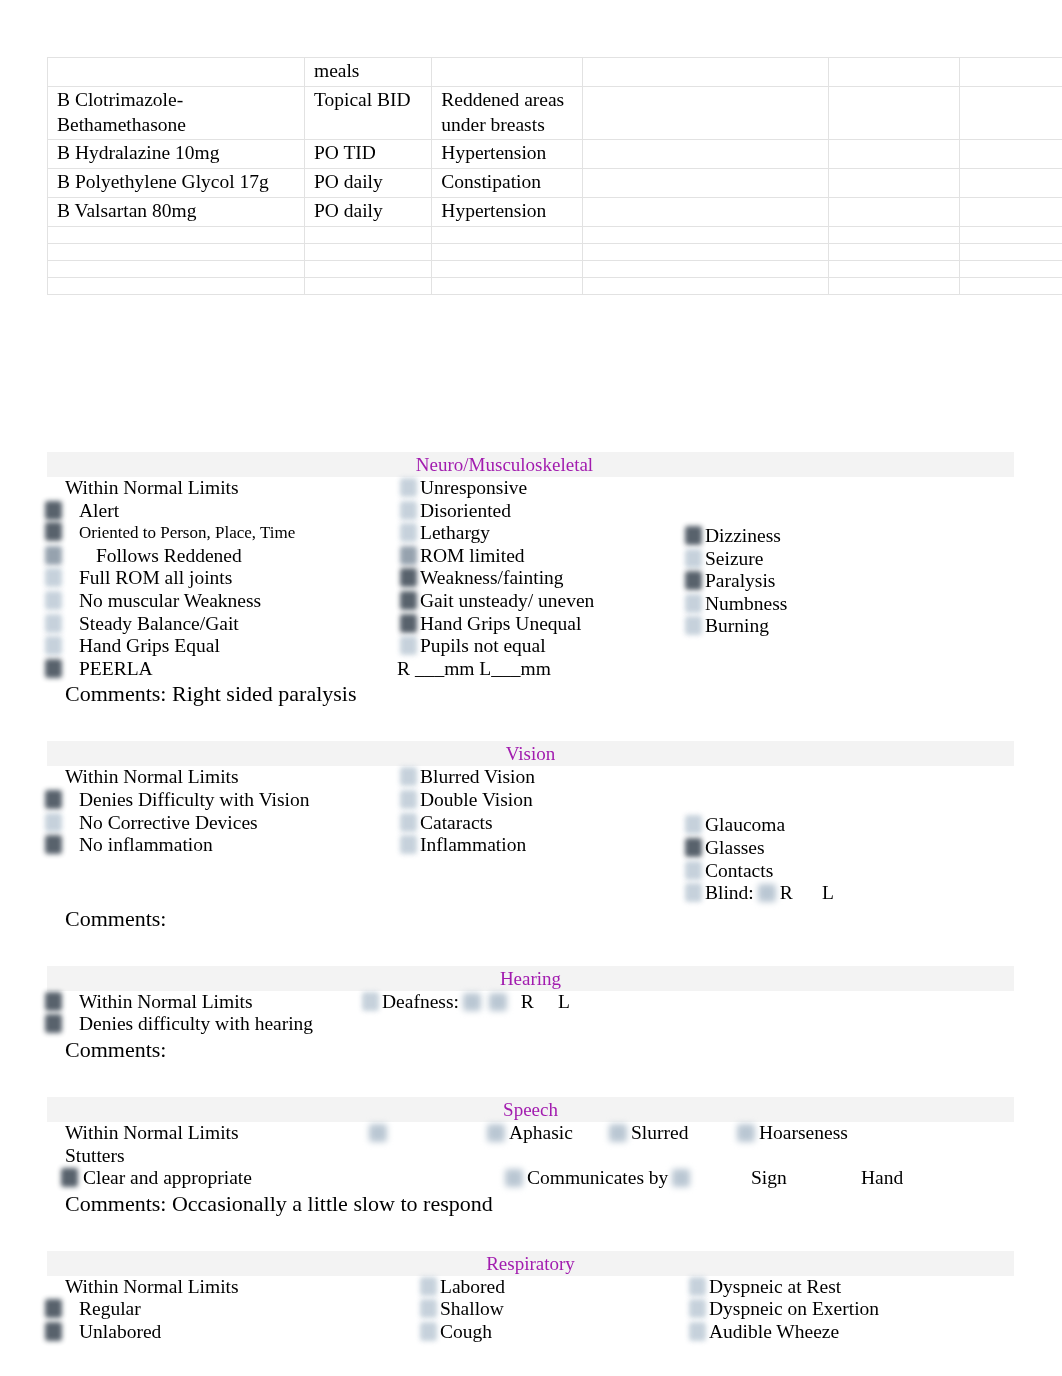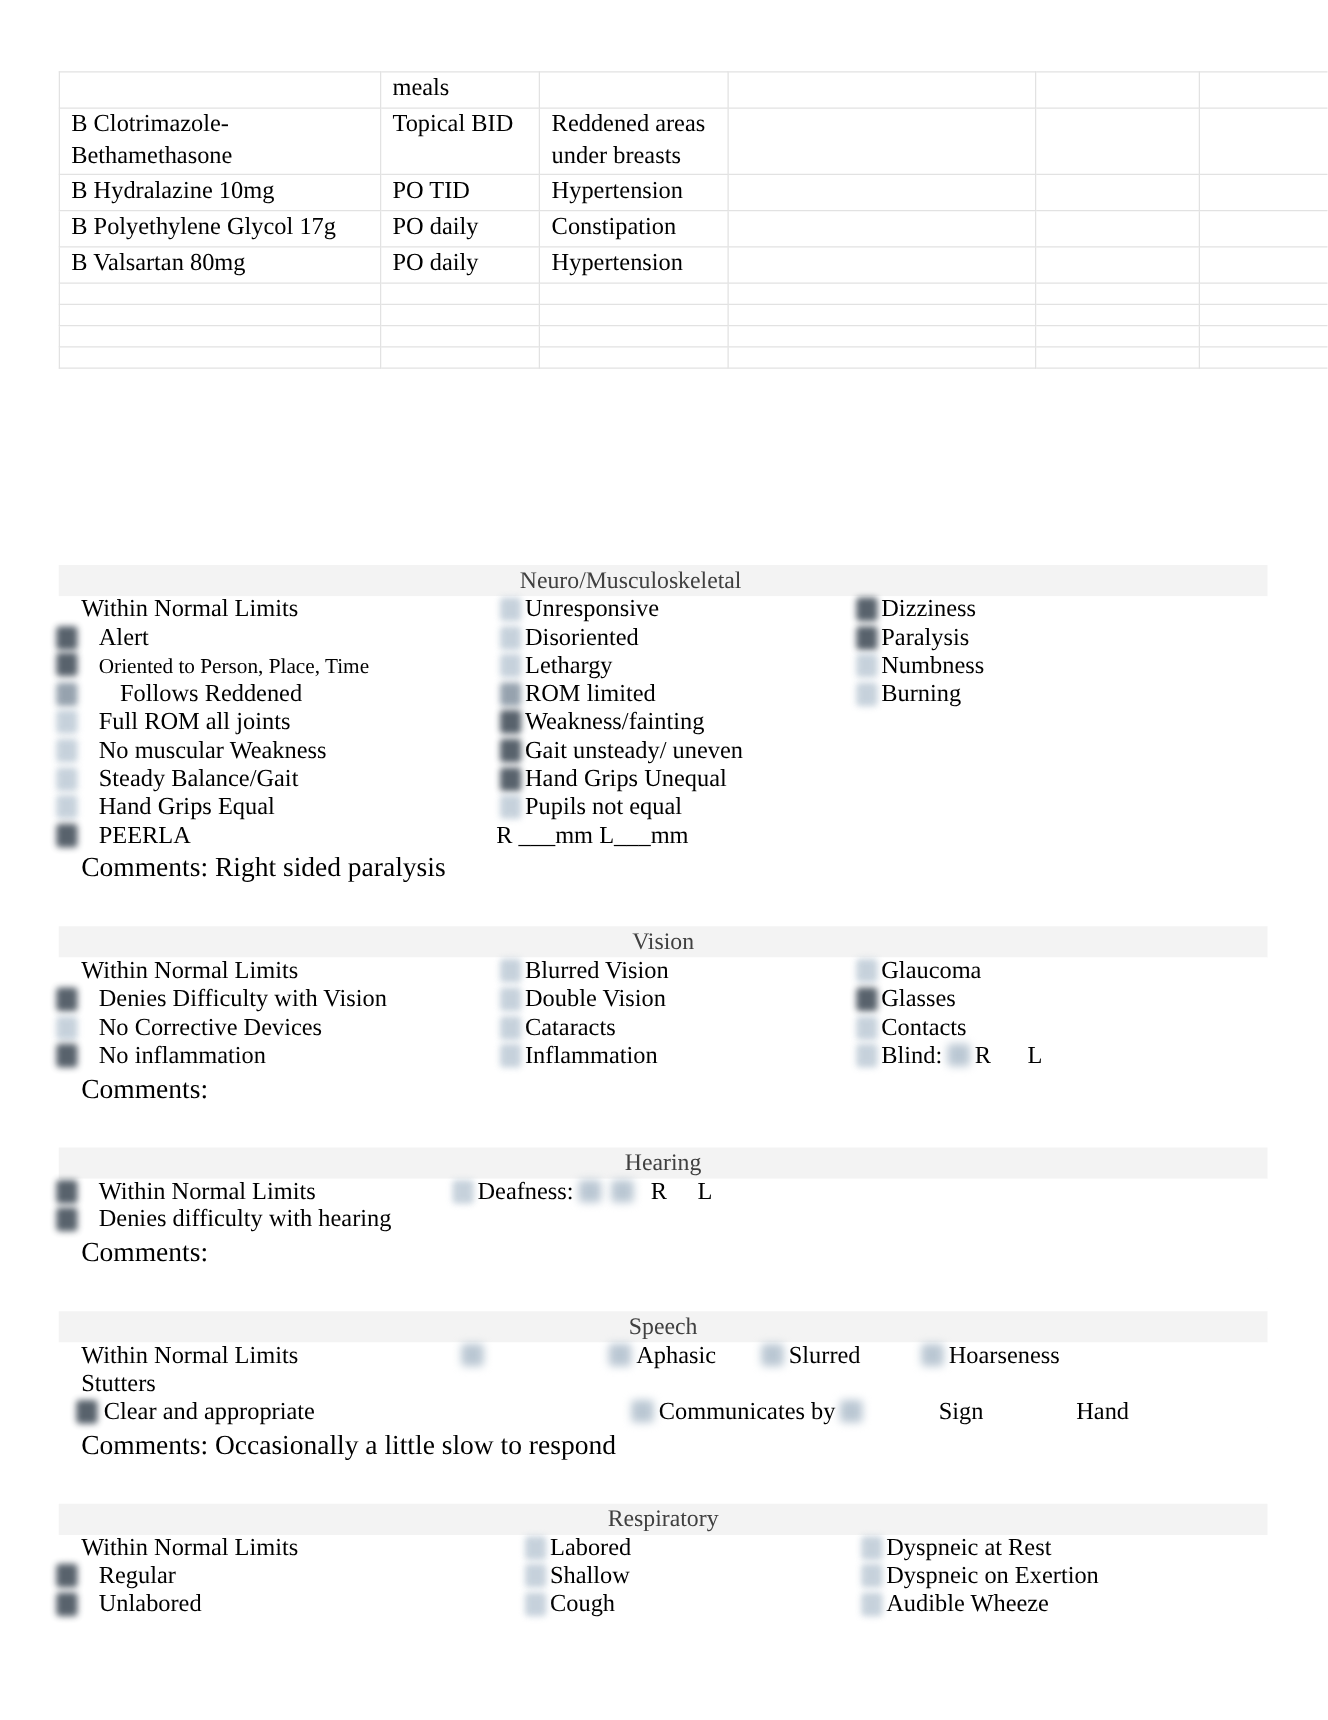--- a/index.html
+++ b/index.html
@@ -64,38 +64,38 @@
     position: relative;
     background: #fdfdfd;
     margin-bottom: 8px;
   }
   .sec-title {
     text-align: center;
     font-size: 19px;
     line-height: 22px;
     padding: 2px 0 1px 0;
     background: #f3f3f3;
-    color: #404040;
+    color: #a21caf;
   }
   .sec-title.nudge-left { padding-right: 52px; }
   .sec-title.nudge-left2 { padding-right: 0px; }
 
   .cols {
     display: flex;
     align-items: flex-start;
     background: #ffffff;
     position: relative;
   }
   .col {
     position: relative;
     box-sizing: border-box;
   }
   .col-a { width: 330px; padding-left: 18px; }
   .col-b { width: 285px; padding-left: 43px; }
-  .col-c { width: 352px; padding-left: 43px; }
+  .col-c { width: 352px; padding-left: 43px; margin-top: 48px; }
 
   .line {
     position: relative;
     white-space: nowrap;
     min-height: 22.6px;
   }
   .line.ind  { padding-left: 14px; }
   .line.ind2 { padding-left: 31px; }
   .line.wrap { white-space: normal; }
 
@@ -331,20 +331,24 @@
             <span>R ___mm        L___mm</span>
           </div>
         </div>
 
         <div class="col col-c gut">
           <div class="line">
             <span class="cb dark"></span>
             <span>Dizziness</span>
           </div>
           <div class="line">
+            <span class="cb light"></span>
+            <span>Seizure</span>
+          </div>
+          <div class="line">
             <span class="cb dark"></span>
             <span>Paralysis</span>
           </div>
           <div class="line">
             <span class="cb light"></span>
             <span>Numbness</span>
           </div>
           <div class="line">
             <span class="cb light"></span>
             <span>Burning</span>

